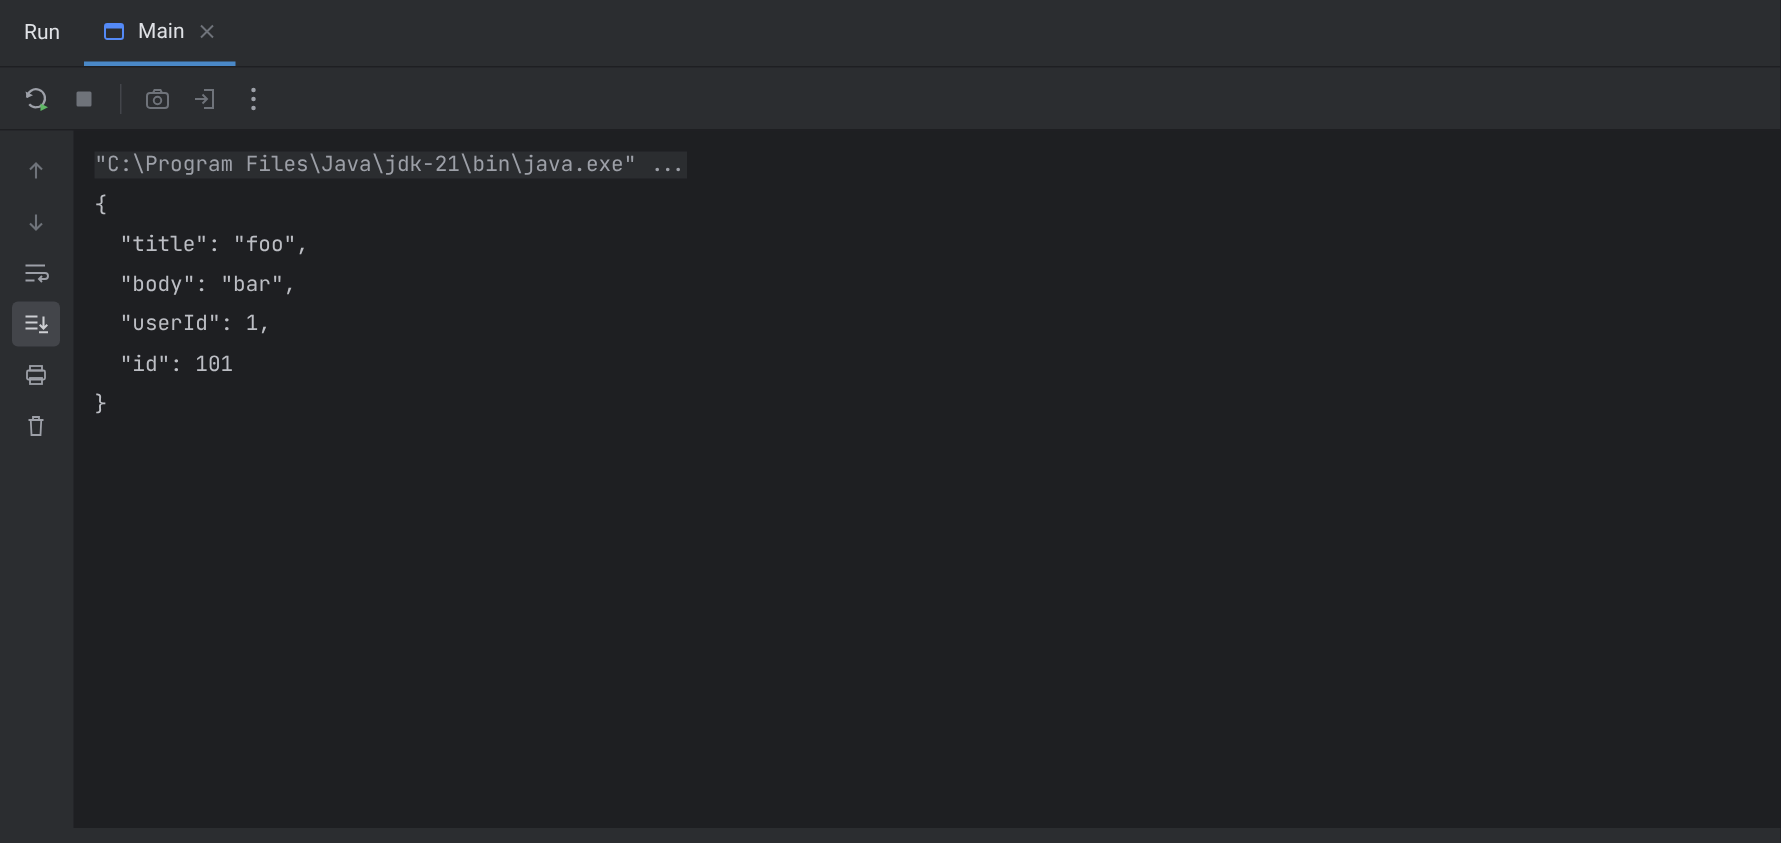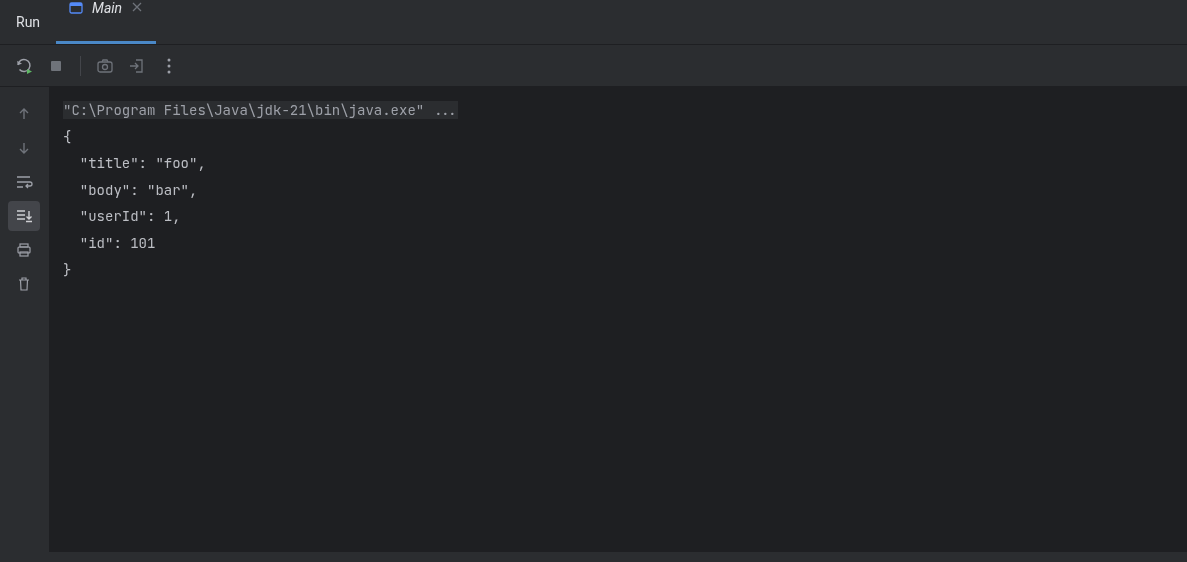--- a/index.html
+++ b/index.html
@@ -23,27 +23,27 @@
       border-bottom: 1px solid #1e1f22;
     }
     .header-title {
       padding: 0 16px;
       font-size: 14px;
       color: #dfe1e5;
       text-align: center;
     }
     .tab {
       display: flex;
+      align-items: center;
       height: 100%;
       padding: 0 12px;
       gap: 8px;
       border-bottom: 3px solid #4a88c7;
       position: relative;
       cursor: pointer;
-      font-style: italic;
     }
     .tab-icon {
       width: 16px;
       height: 16px;
       display: flex;
       align-items: center;
       justify-content: center;
     }
     .tab-label {
       font-size: 14px;

